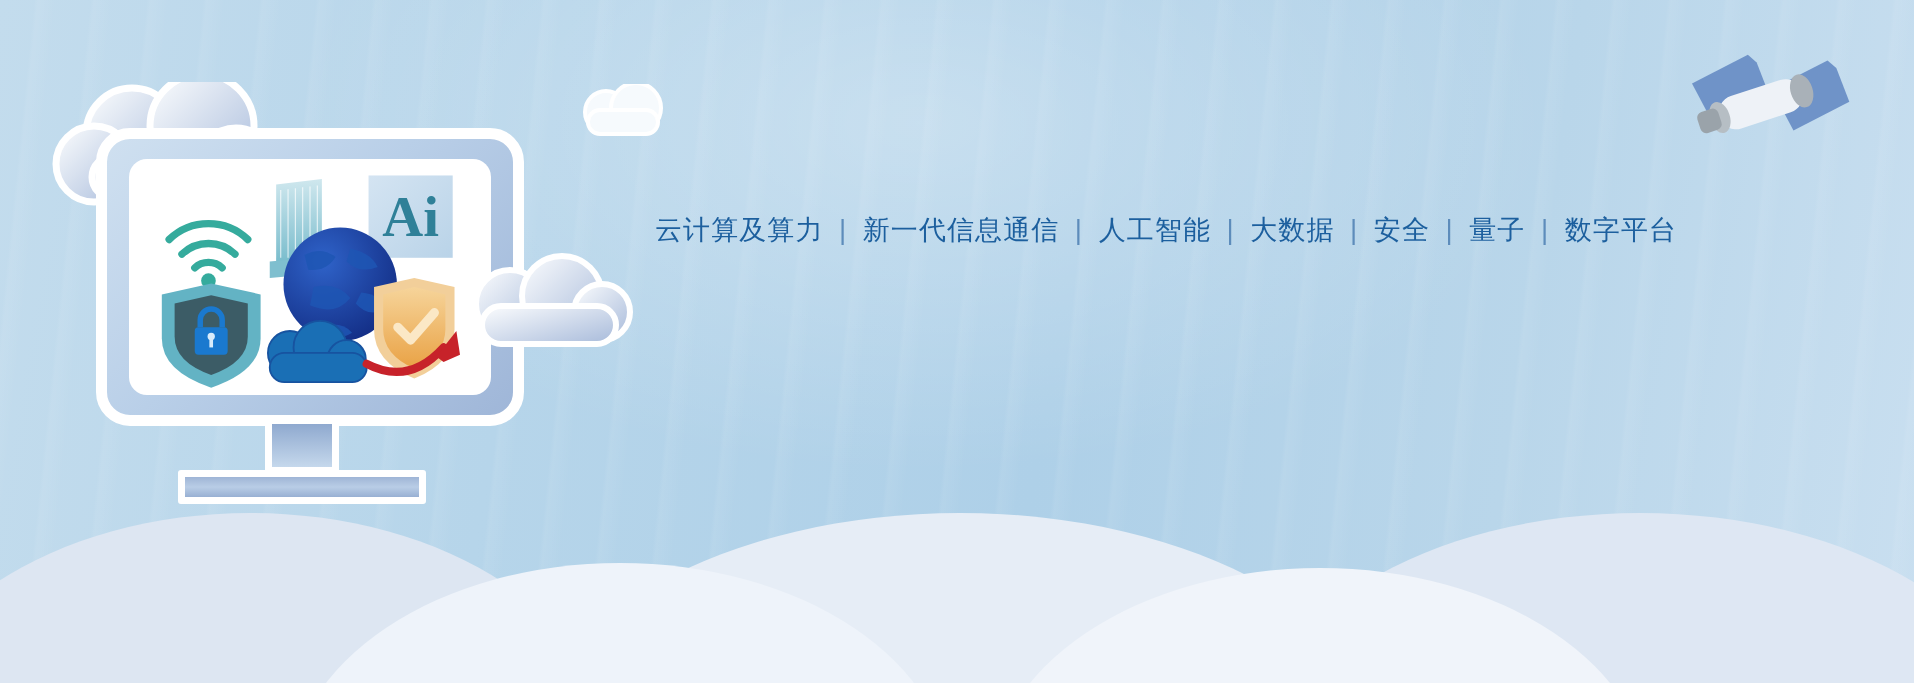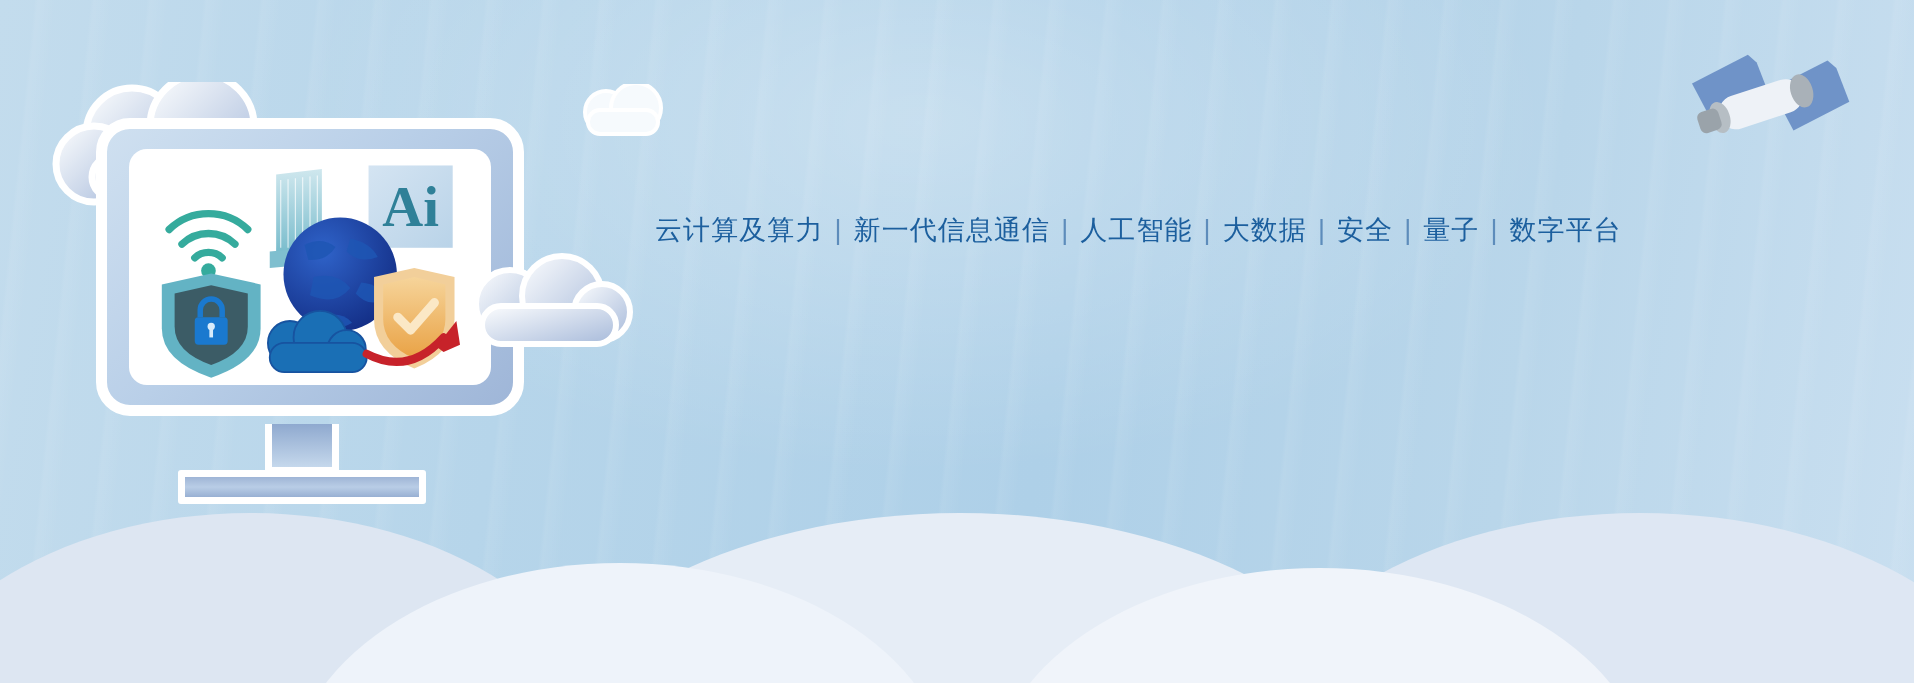--- a/index.html
+++ b/index.html
@@ -16,39 +16,39 @@
     background:
       radial-gradient(ellipse 900px 500px at 48% 18%, rgba(255,255,255,.30), rgba(255,255,255,0) 70%),
       linear-gradient(100deg,#c3dced 0%,#b6d5ea 28%,#aed0e8 55%,#b9d6ea 78%,#c9dff0 100%);
   }
   
   .streaks{position:absolute;inset:0;opacity:.35;
     background:repeating-linear-gradient(96deg,
       rgba(255,255,255,0) 0px, rgba(255,255,255,0) 34px,
       rgba(255,255,255,.20) 38px, rgba(255,255,255,0) 56px);}
   
-  .monitor{position:absolute;left:96px;top:118px;width:428px;height:298px;
+  .monitor{position:absolute;left:96px;top:128px;width:428px;height:298px;
     border:11px solid #ffffff;border-radius:34px;
     background:linear-gradient(135deg,#cfe0f0 0%,#b9cfe8 45%,#9fb6d8 100%);
     box-shadow:0 0 0 0 rgba(0,0,0,0);}
   .screen{position:absolute;left:22px;top:20px;right:22px;bottom:20px;
     background:#ffffff;border-radius:18px;}
   .neck{position:absolute;left:265px;top:424px;width:74px;height:50px;
     border:7px solid #fff;border-top:none;
     background:linear-gradient(180deg,#8fa9cf 0%,#c5d8ec 100%);}
   .base{position:absolute;left:178px;top:470px;width:248px;height:34px;
     border:7px solid #fff;border-radius:3px;
     background:linear-gradient(180deg,#9fb5d6 0%,#b9cde6 50%,#98b0d3 100%);}
   
   .copy{position:absolute;left:655px;top:186px;width:1210px;}
   .headline{font-weight:bold;color:#1466a8;font-size:66px;line-height:1.08;
     letter-spacing:.12em;white-space:nowrap;
     font-family:"DejaVu Sans","Liberation Sans",sans-serif;}
   .subtitle{margin-top:26px;color:#1c5f9e;font-size:27px;letter-spacing:.04em;
-    white-space:nowrap;font-family:Liberation Sans, sans-serif;}
+    white-space:nowrap;font-family:Liberation Mono, monospace;}
   .sep{color:#5d8cbb;padding:0 11px;font-weight:300;}
   .satellite{position:absolute;left:1670px;top:32px;width:200px;height:130px;}
 </style>
 </head>
 <body>
 
 <div id="banner">
   <div class="streaks"></div>
 
   <svg style="position:absolute;left:0;bottom:0;width:1914px;height:230px">

